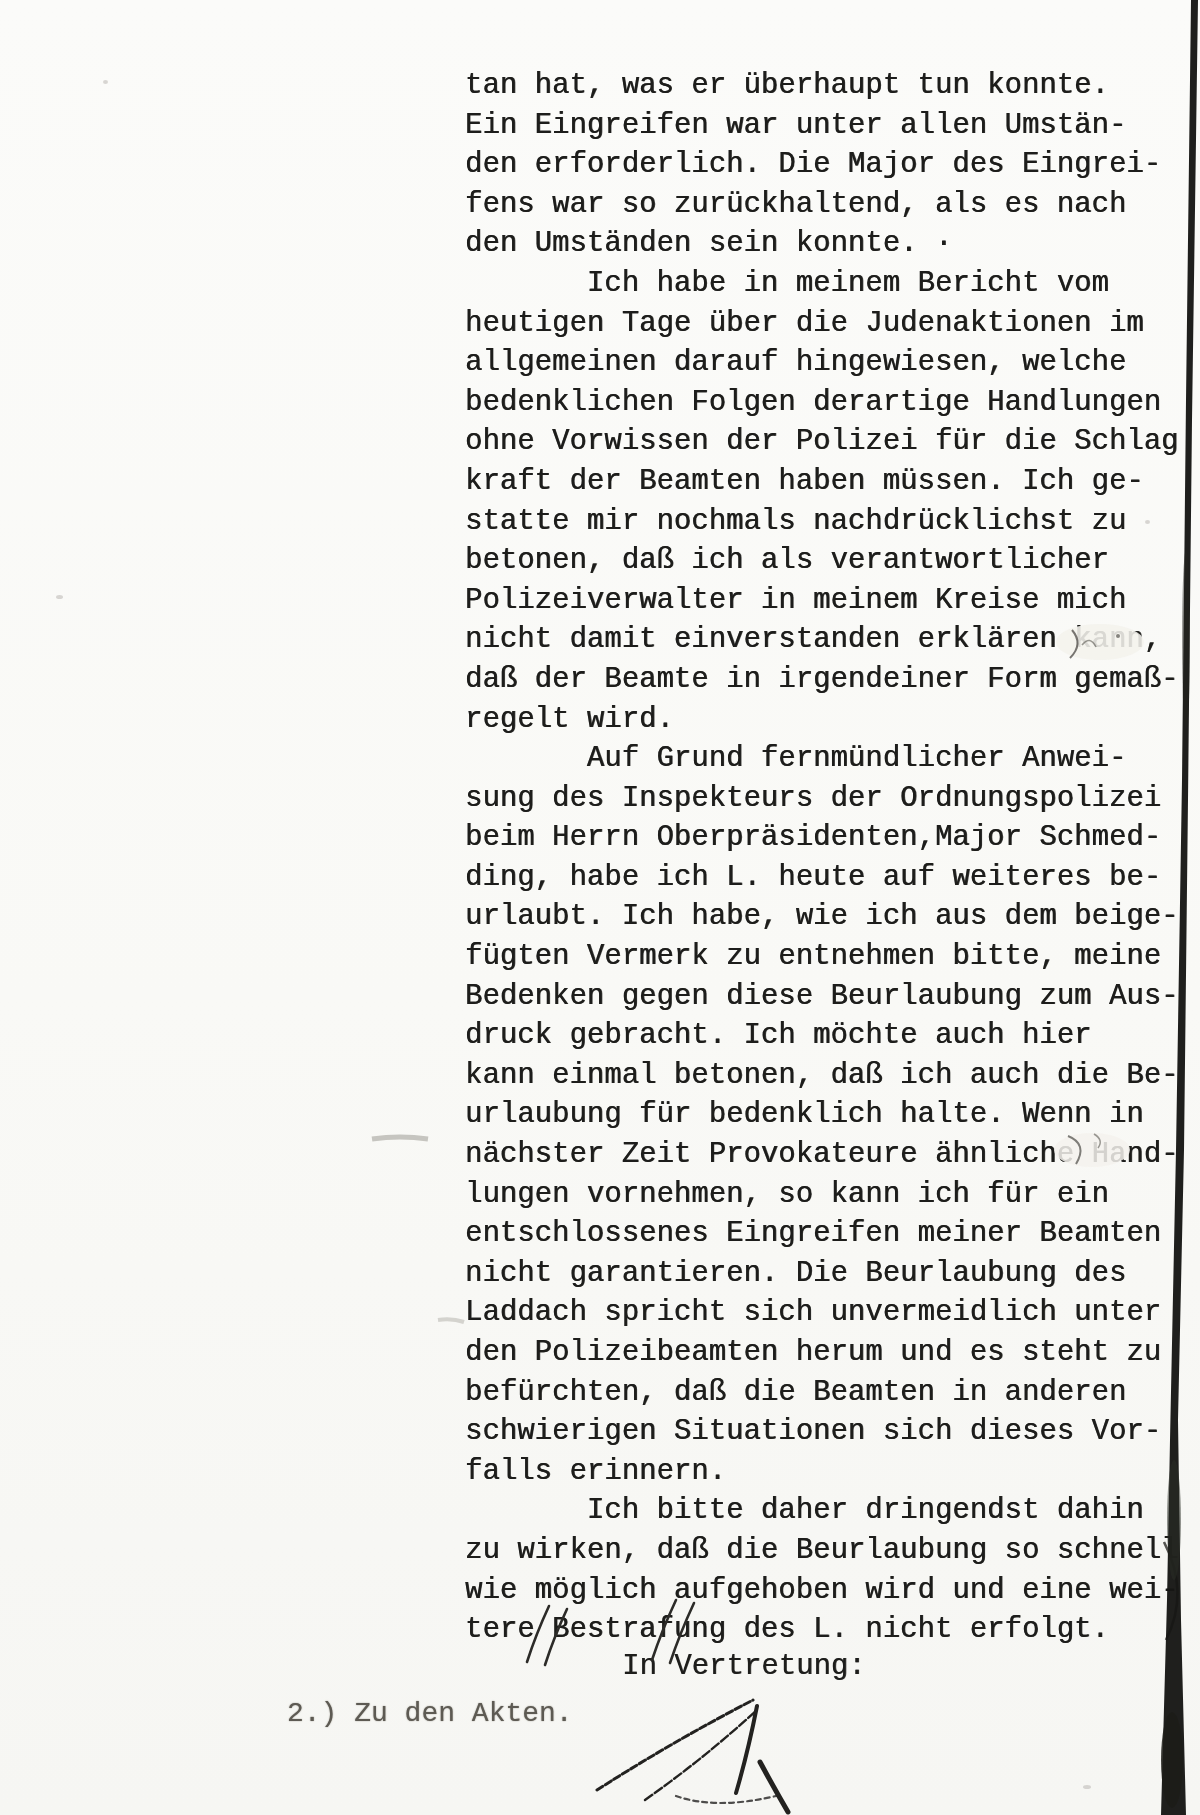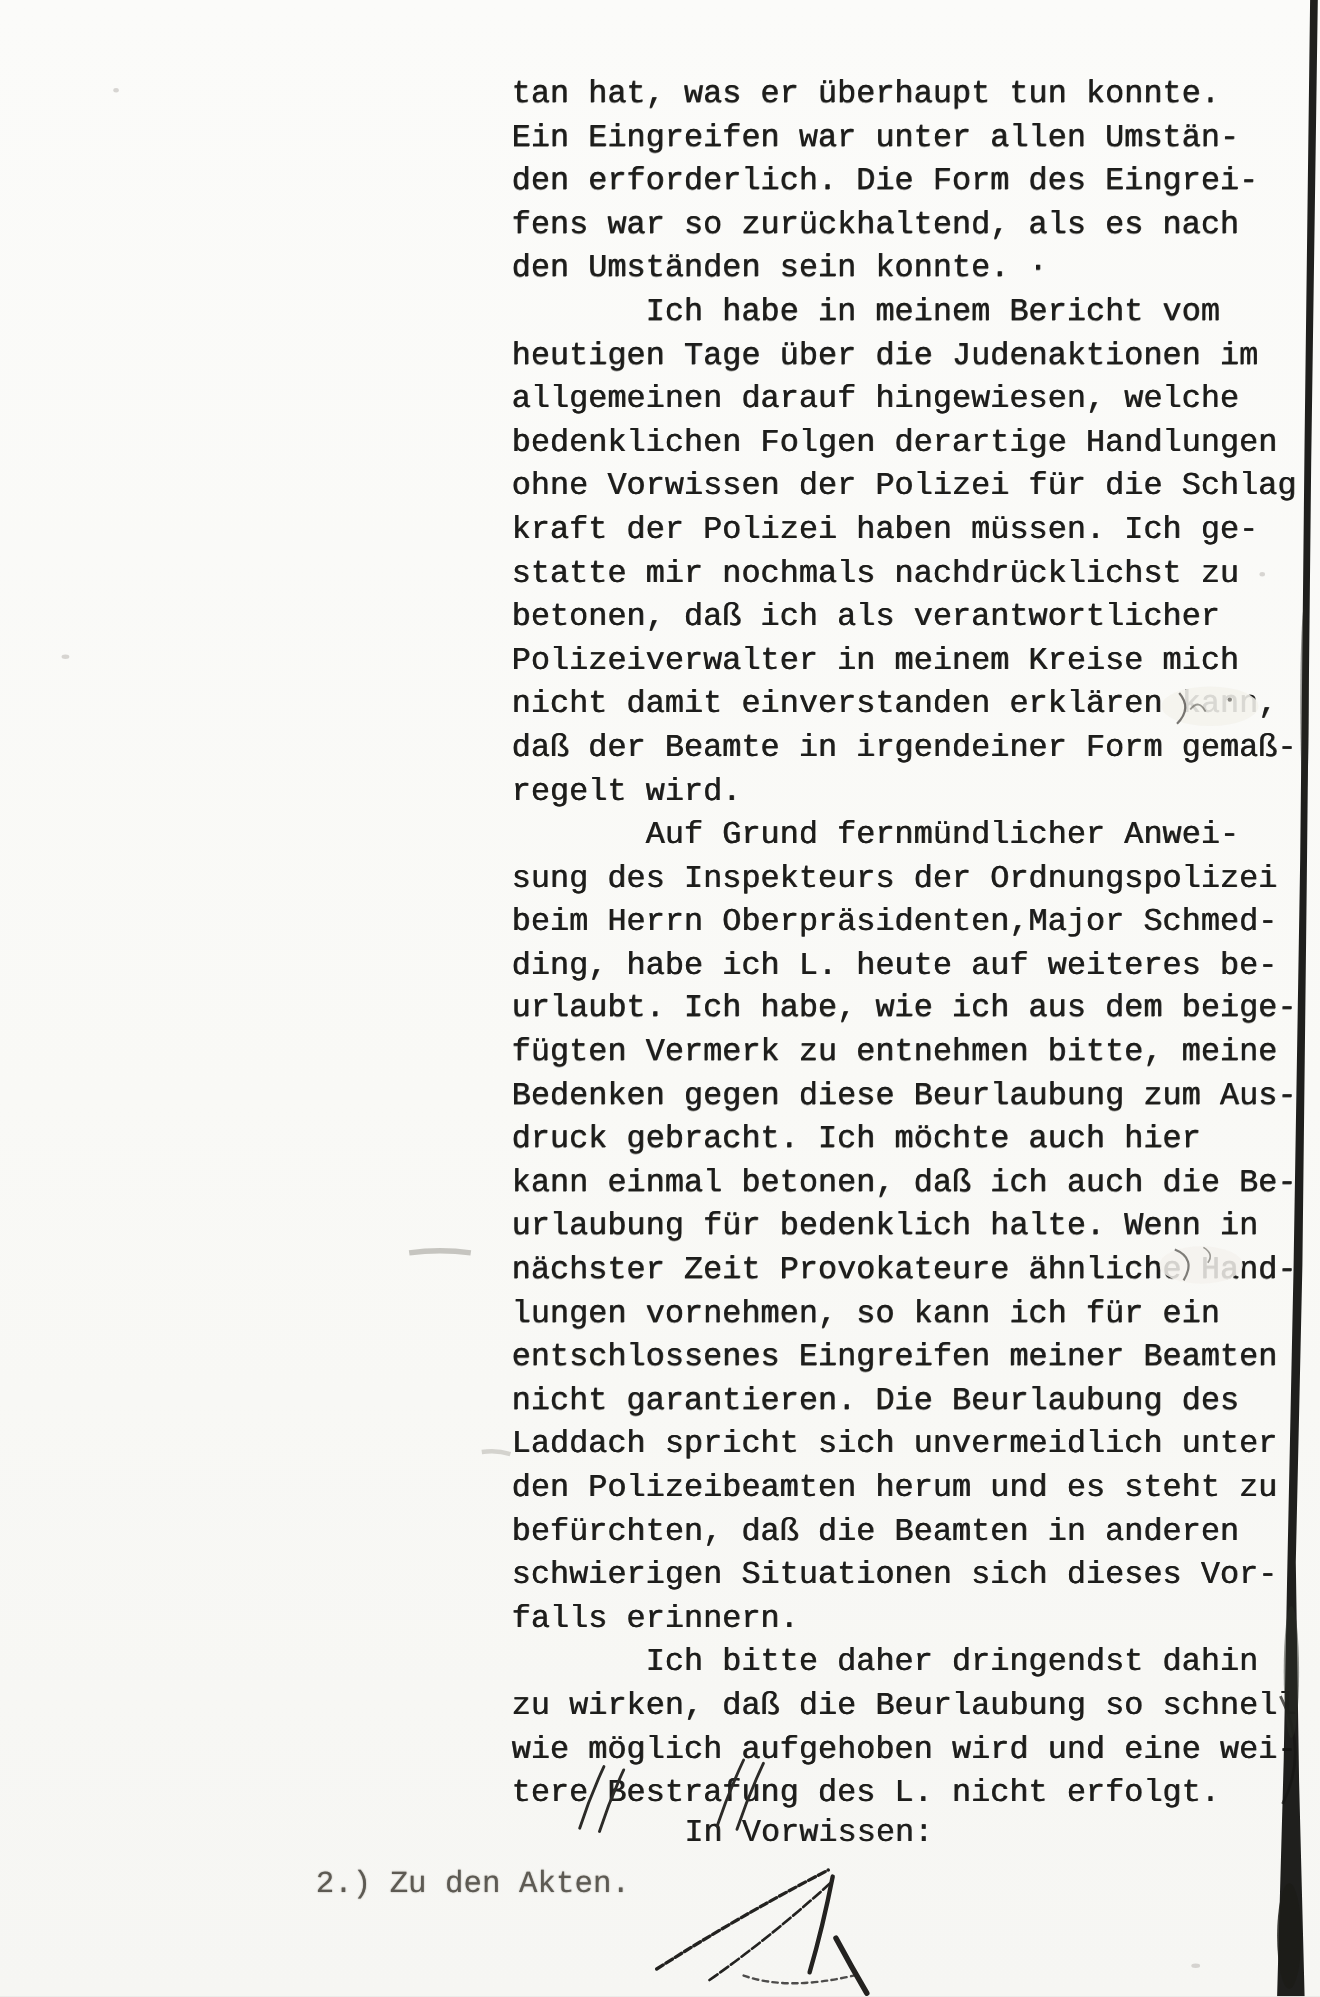--- a/index.html
+++ b/index.html
@@ -40,29 +40,29 @@
   .speck{position:absolute;width:5px;height:4px;border-radius:50%;background:#b9b7b2;opacity:.55;}
 </style>
 </head>
 <body>
 
 <div class="page">
 
   <div class="body-text">
     <div class="line">tan hat, was er überhaupt tun konnte.</div>
     <div class="line">Ein Eingreifen war unter allen Umstän-</div>
-    <div class="line">den erforderlich. Die Form des Eingrei-</div>
+    <div class="line">den erforderlich. Die Major des Eingrei-</div>
     <div class="line">fens war so zurückhaltend, als es nach</div>
     <div class="line">den Umständen sein konnte. ·</div>
     <div class="line">       Ich habe in meinem Bericht vom</div>
     <div class="line">heutigen Tage über die Judenaktionen im</div>
     <div class="line">allgemeinen darauf hingewiesen, welche</div>
     <div class="line">bedenklichen Folgen derartige Handlungen</div>
     <div class="line">ohne Vorwissen der Polizei für die Schlag</div>
-    <div class="line">kraft der Polizei haben müssen. Ich ge-</div>
+    <div class="line">kraft der Beamten haben müssen. Ich ge-</div>
     <div class="line">statte mir nochmals nachdrücklichst zu</div>
     <div class="line">betonen, daß ich als verantwortlicher</div>
     <div class="line">Polizeiverwalter in meinem Kreise mich</div>
     <div class="line">nicht damit einverstanden erklären kann,</div>
     <div class="line">daß der Beamte in irgendeiner Form gemaß-</div>
     <div class="line">regelt wird.</div>
     <div class="line">       Auf Grund fernmündlicher Anwei-</div>
     <div class="line">sung des Inspekteurs der Ordnungspolizei</div>
     <div class="line">beim Herrn Oberpräsidenten,Major Schmed-</div>
     <div class="line">ding, habe ich L. heute auf weiteres be-</div>
@@ -82,21 +82,21 @@
     <div class="line">schwierigen Situationen sich dieses Vor-</div>
     <div class="line">falls erinnern.</div>
     <div class="line">       Ich bitte daher dringendst dahin</div>
     <div class="line">zu wirken, daß die Beurlaubung so schnell</div>
     <div class="line">wie möglich aufgehoben wird und eine wei-</div>
     <div class="line">tere Bestrafung des L. nicht erfolgt.</div>
   </div>
 
   <div class="footer-note">2.) Zu den Akten.</div>
 
-  <div class="closing">In Vorwissen:</div>
+  <div class="closing">In Vertretung:</div>
 
   <div class="speck" style="left:103px;top:80px;"></div>
   <div class="speck" style="left:56px;top:595px;width:7px;height:4px;"></div>
   <div class="speck" style="left:1145px;top:520px;"></div>
   <div class="speck" style="left:1083px;top:1785px;width:8px;height:4px;"></div>
 
   <svg class="overlay" viewBox="0 0 1200 1815">
 
     <g>
       <ellipse cx="1100" cy="642" rx="44" ry="18" fill="#f4f2ed" opacity="0.88"></ellipse>

